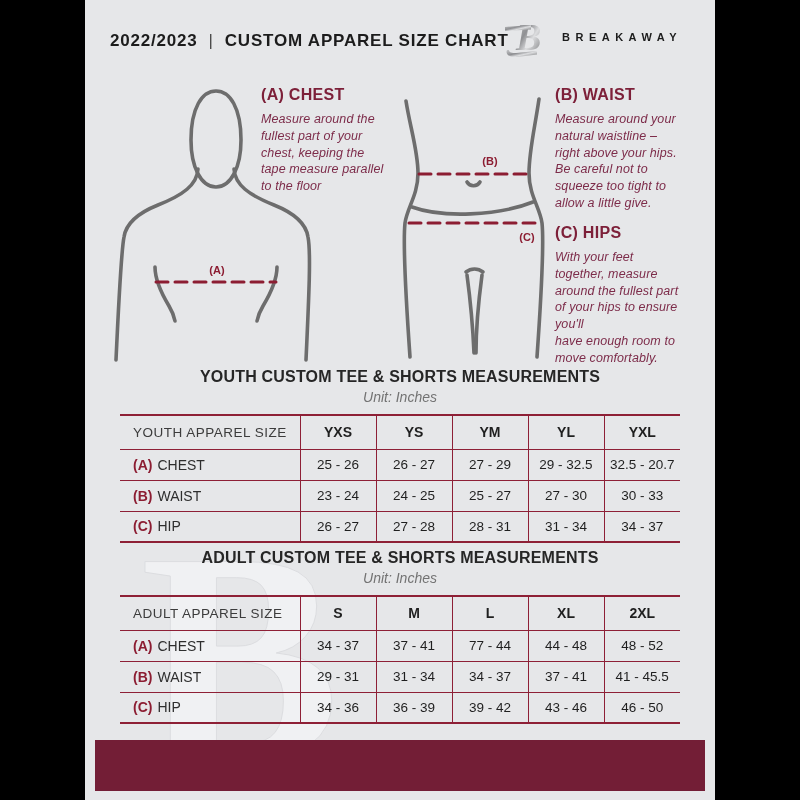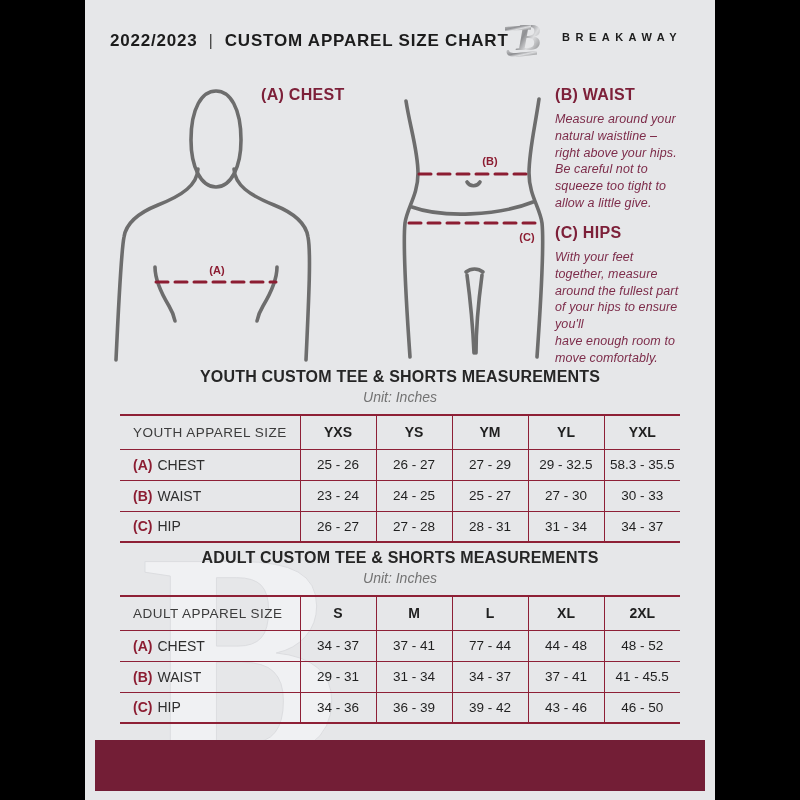--- a/index.html
+++ b/index.html
@@ -98,20 +98,25 @@
     <path d="M 77,180 C 81,210 83,235 84,258"></path>
     <path d="M 92,180 C 88,210 86,235 86,258"></path>
     <path class="dash" d="M 29,79 L 141,79"></path>
     <path class="dash" d="M 19,128 L 152,128"></path>
     <text x="100" y="70" text-anchor="middle">(B)</text>
     <text x="137" y="146" text-anchor="middle">(C)</text>
   </svg>
 
   <div class="guide-block" style="left:176px; top:86px; width:158px;">
     <div class="guide-head">(A) CHEST</div>
+    <div class="guide-body">Measure around the
+fullest part of your
+chest, keeping the
+tape measure parallel
+to the floor</div>
   </div>
 
   <div class="guide-block" style="left:470px; top:86px; width:155px;">
     <div class="guide-head">(B) WAIST</div>
     <div class="guide-body">Measure around your
 natural waistline –
 right above your hips.
 Be careful not to
 squeeze too tight to
 allow a little give.</div>
@@ -148,21 +153,21 @@
           <td class="size-head">YM</td>
           <td class="size-head">YL</td>
           <td class="size-head">YXL</td>
         </tr>
         <tr>
           <td class="row-label"><span class="prefix">(A)</span><span>CHEST</span></td>
           <td class="val">25 - 26</td>
           <td class="val">26 - 27</td>
           <td class="val">27 - 29</td>
           <td class="val">29 - 32.5</td>
-          <td class="val">58.3 - 35.5</td>
+          <td class="val">32.5 - 20.7</td>
         </tr>
         <tr>
           <td class="row-label"><span class="prefix">(B)</span><span>WAIST</span></td>
           <td class="val">23 - 24</td>
           <td class="val">24 - 25</td>
           <td class="val">25 - 27</td>
           <td class="val">27 - 30</td>
           <td class="val">30 - 33</td>
         </tr>
         <tr>

